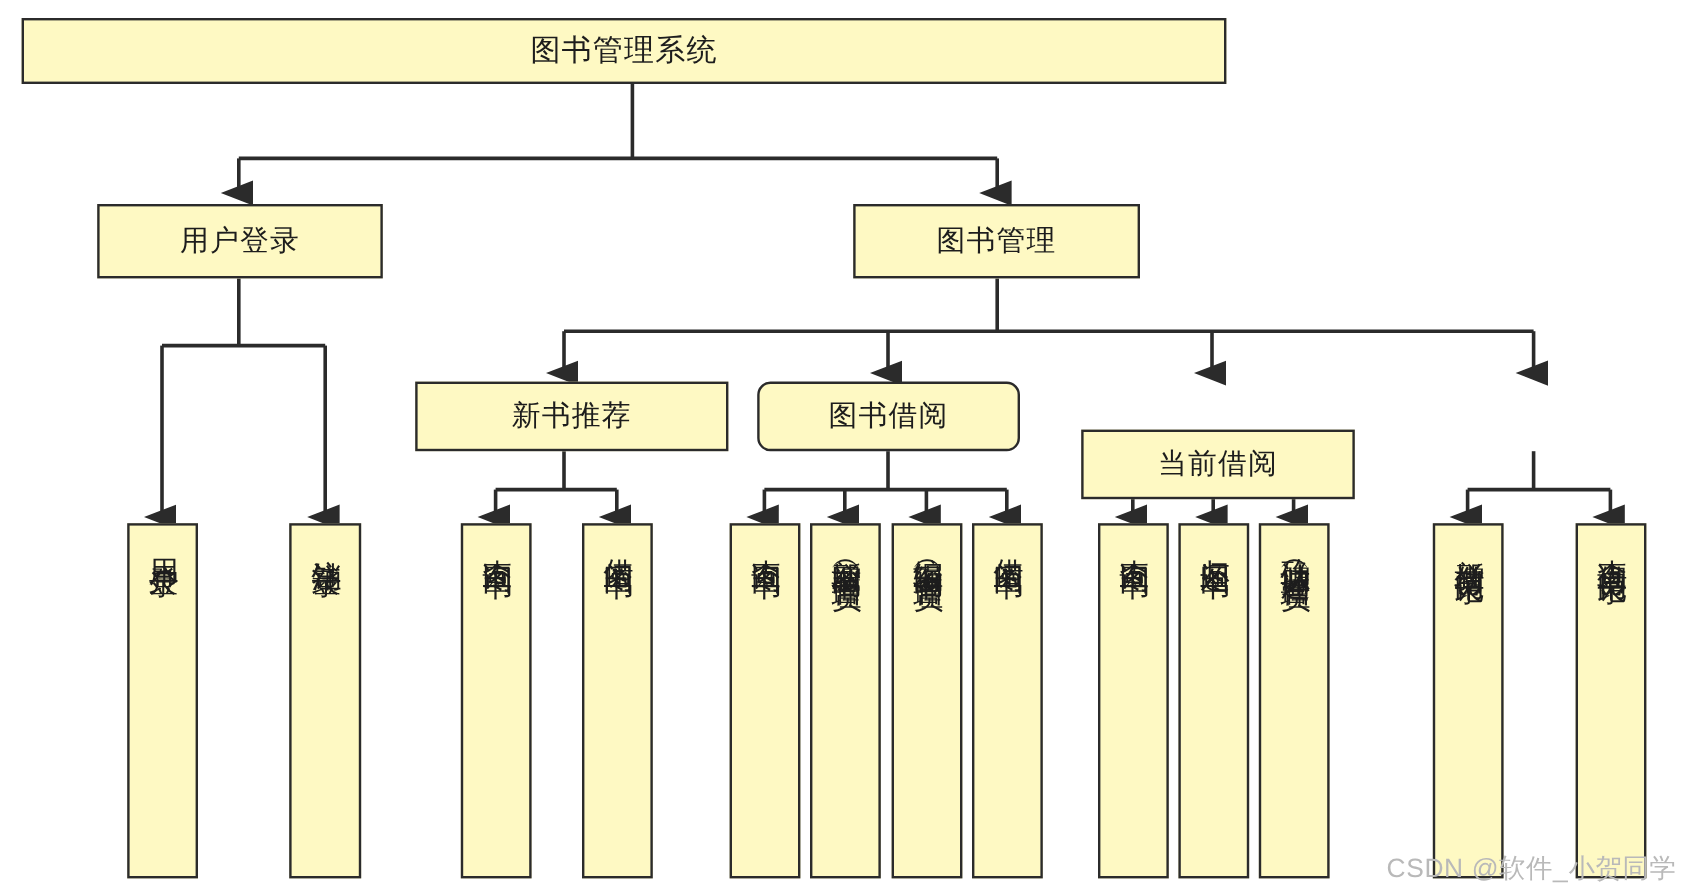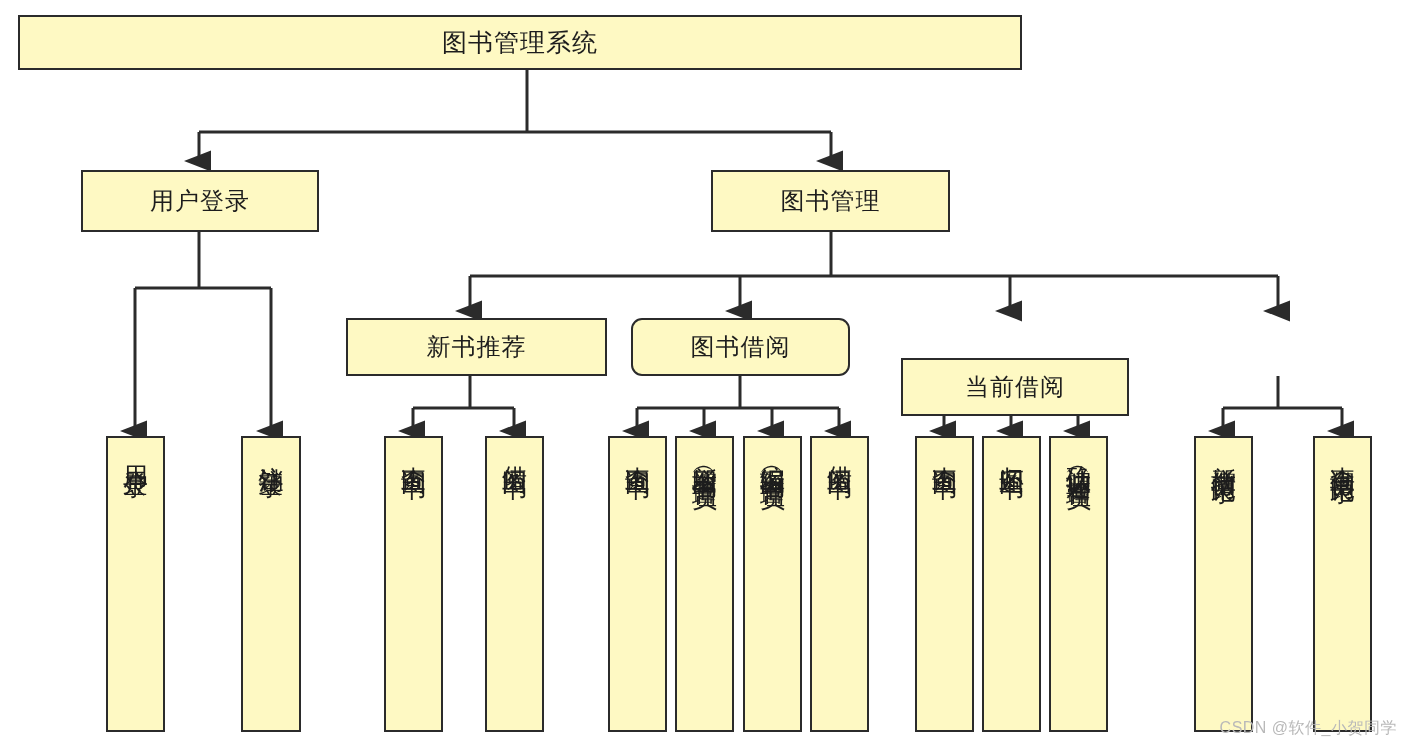--- a/index.html
+++ b/index.html
@@ -43,21 +43,21 @@
     font-size:25px;
     letter-spacing:3px;
     line-height:1;
     white-space:nowrap;
   }
 
   .watermark{
     position:absolute;
     right:8px;
     bottom:8px;
-    font-size:16px;
+    font-size:22px;
     color:#b9b9b9;
     z-index:5;
     white-space:nowrap;
     letter-spacing:0.5px;
   }
 </style>
 </head>
 <body>
 
 <div id="stage">

